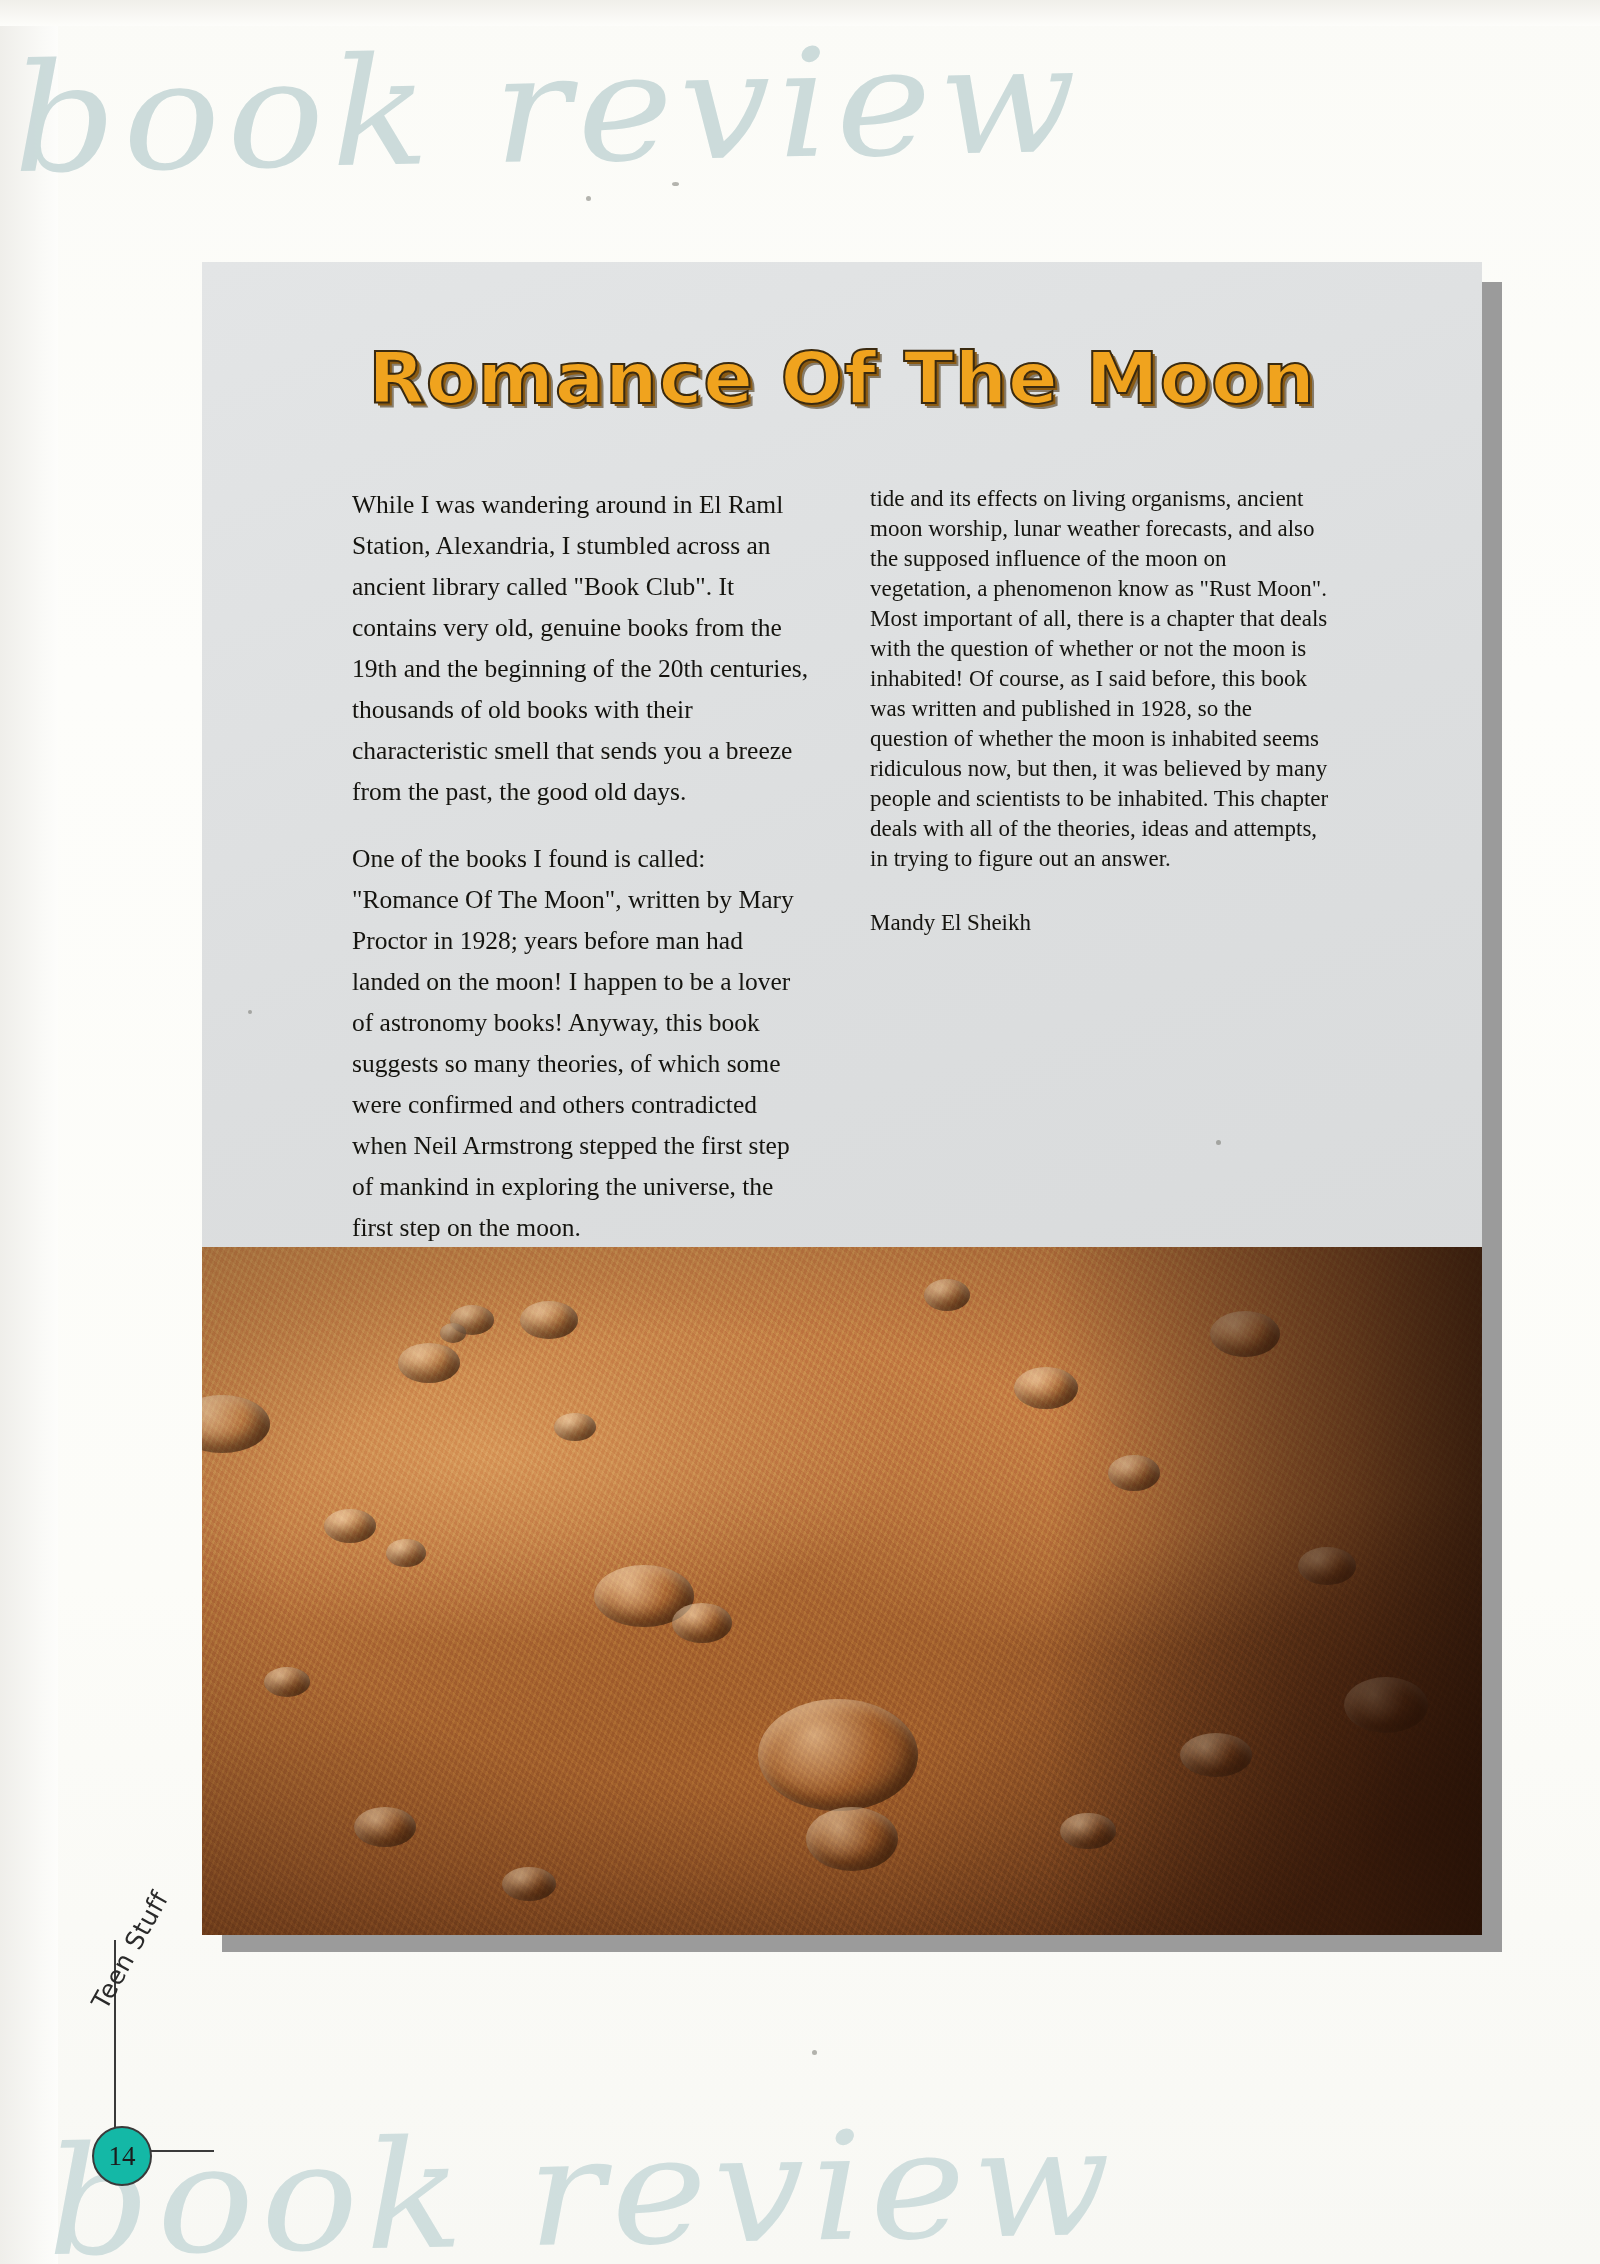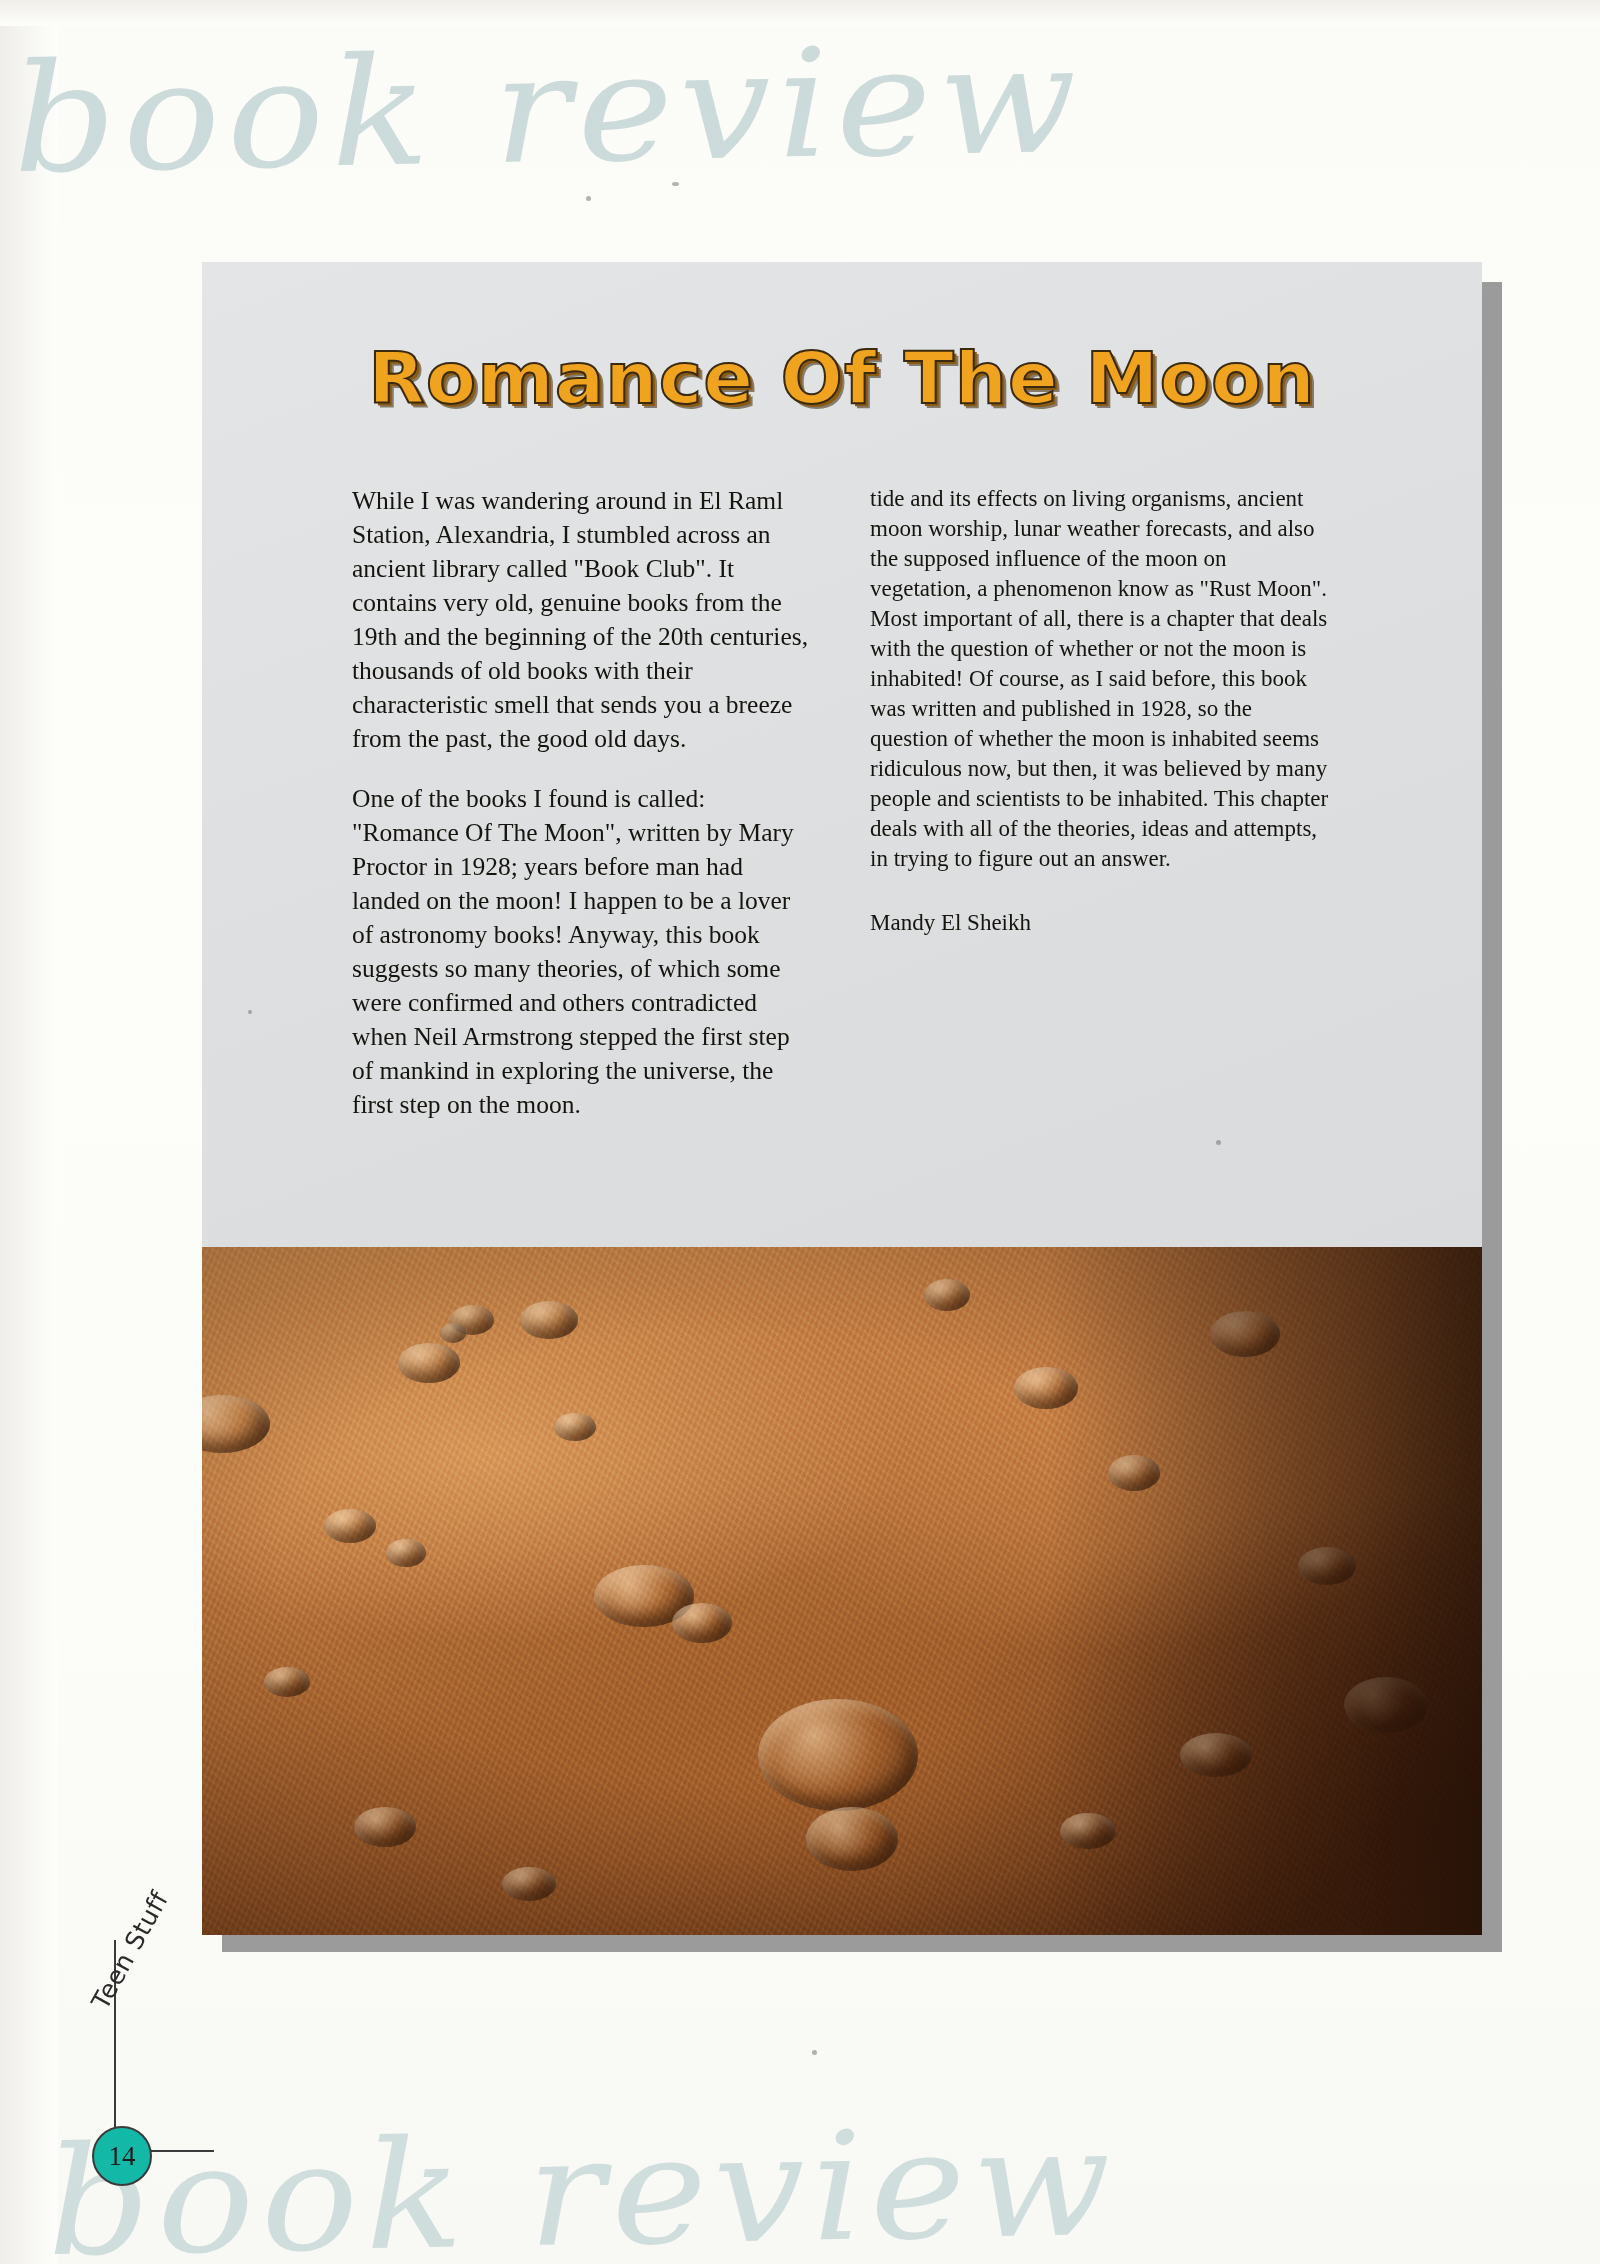--- a/index.html
+++ b/index.html
@@ -108,21 +108,21 @@
     display: flex;
     gap: 56px;
   }
   .col {
     width: 462px;
   }
   .col p {
     margin: 0 0 26px 0;
     font-family: "Liberation Serif", serif;
     font-size: 25.5px;
-    line-height: 34px;
+    line-height: 41px;
     color: #15140f;
     text-align: left;
   }
   .col-right p {
     font-size: 23px;
     line-height: 30px;
   }
   .byline {
     margin: 34px 0 0 0 !important;
     text-align: left;

